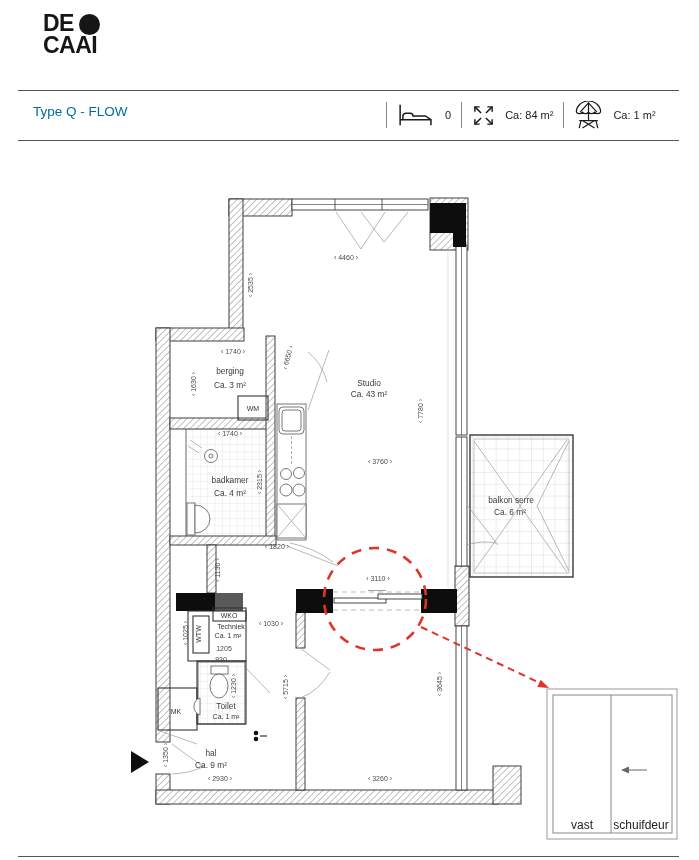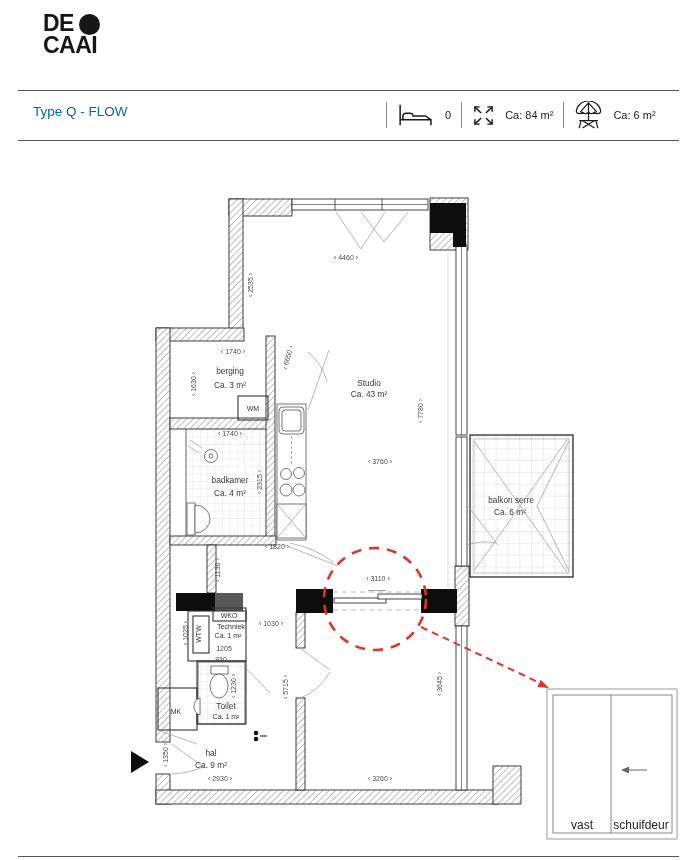--- a/index.html
+++ b/index.html
@@ -78,21 +78,21 @@
       <g fill="none" stroke="#1a1a1a" stroke-width="1.3">
         <path d="M2 12 A13 12 0 0 1 28 12"></path>
         <path d="M2 12 q3.2 3 6.5 0 q3.2 3 6.5 0 q3.2 3 6.5 0 q3.2 3 6.5 0"></path>
         <path d="M15 1.5 V21"></path>
         <path d="M15 2 L6 12 M15 2 L24 12"></path>
         <path d="M5 21 H25"></path>
         <path d="M8.5 21 L21.5 29 M21.5 21 L8.5 29"></path>
         <path d="M7 21 l-2 8 M23 21 l2 8"></path>
       </g>
     </svg>
-    <span class="val">Ca: 6 m²</span>
+    <span class="val">Ca: 1 m²</span>
   </div>
 
   <div class="rule r2"></div>
 
   <svg class="plan" width="699" height="712" viewBox="0 148 699 712">
     <defs>
       <pattern id="hatch" width="4.6" height="4.6" patternUnits="userSpaceOnUse" patternTransform="rotate(45)">
         <rect width="4.6" height="4.6" fill="#fff"></rect>
         <line x1="0" y1="0" x2="0" y2="4.6" stroke="#8d8d8d" stroke-width="1.1"></line>
       </pattern>

